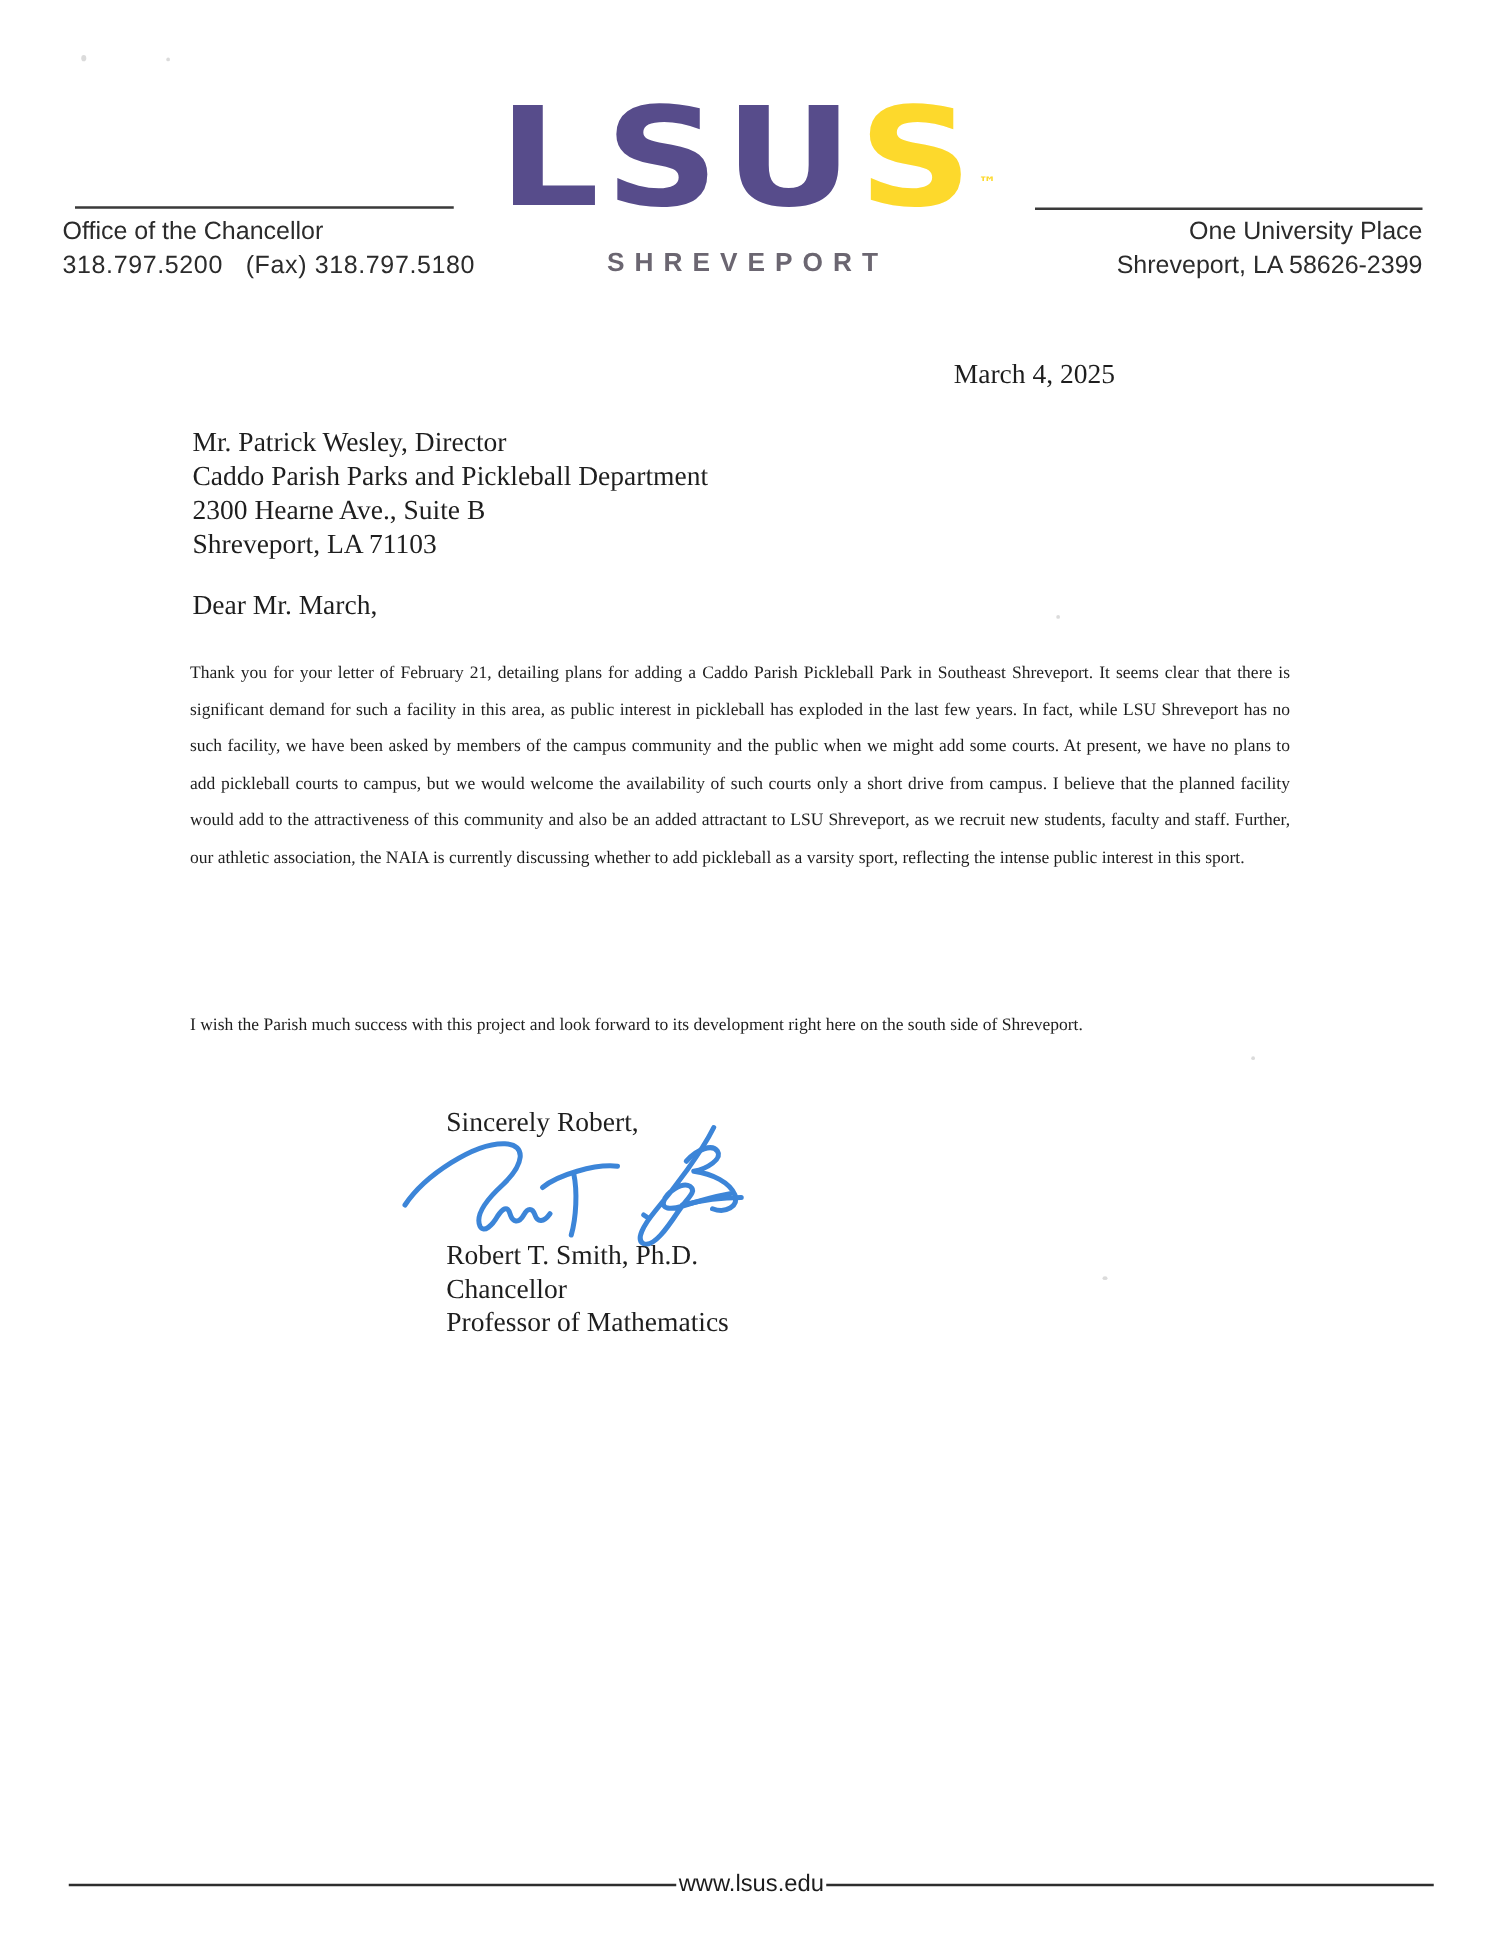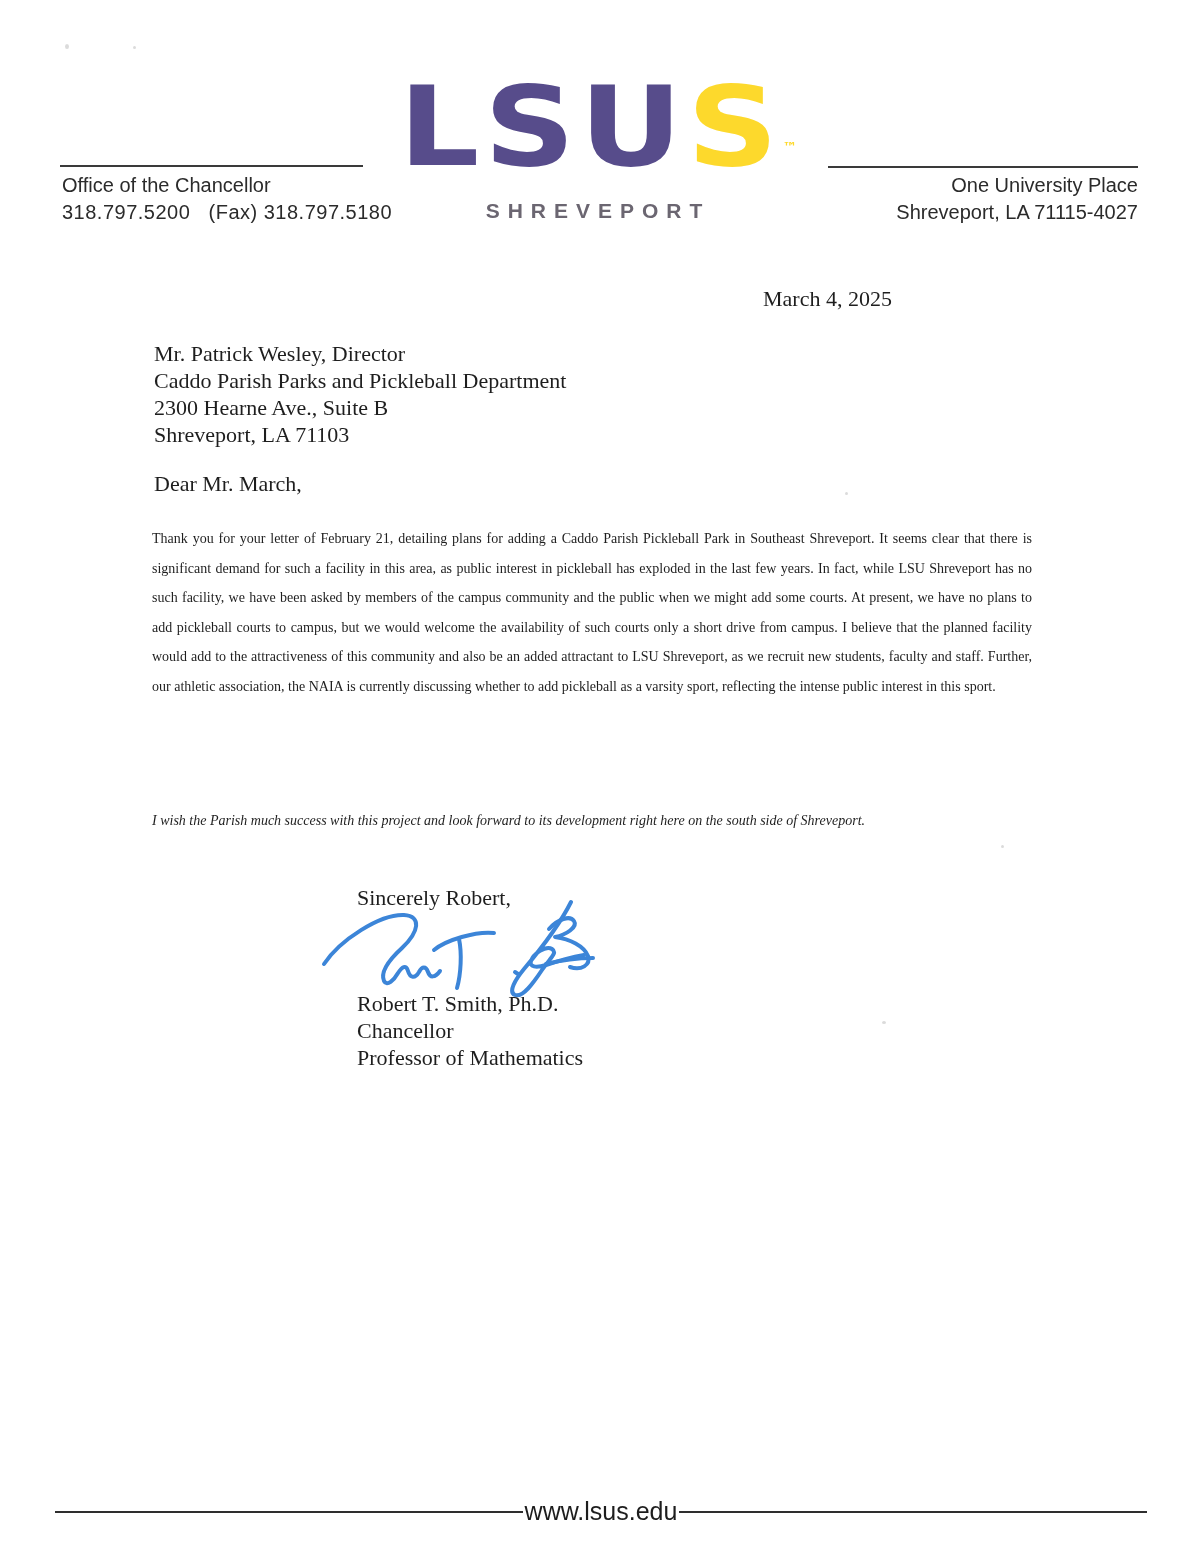--- a/index.html
+++ b/index.html
@@ -15,21 +15,21 @@
   }
   .abs { position: absolute; }
 
   
   .hdr-sans {
     font-family: "Liberation Sans", sans-serif;
     color: #2b2b2b;
     font-size: 20px;
     line-height: 27px;
   }
-  .hdr-left  { left: 62px;  top: 172px; width: 320px; text-align: left; }
+  .hdr-left  { left: 50px;  top: 172px; width: 320px; text-align: left; }
   .hdr-right { left: 818px; top: 172px; width: 320px; text-align: right; }
   .rule-left  { left: 60px;  top: 165px; width: 303px; border-top: 2.5px solid #3a3a3a; }
   .rule-right { left: 828px; top: 166px; width: 310px; border-top: 2.5px solid #3a3a3a; }
   .phone-line { white-space: pre; letter-spacing: 0.5px; }
 
   
   .logo-word {
     left: 398px; top: 72px; width: 400px;
     text-align: center;
     font-family: "DejaVu Sans", "Liberation Sans", sans-serif;
@@ -61,40 +61,40 @@
   .recipient   { left: 154px; top: 340px; }
   .salutation  { left: 154px; top: 470px; }
   .body-par {
     left: 152px; width: 880px;
     font-size: 14px;
     line-height: 29.6px;
     text-align: justify;
     text-justify: inter-word;
   }
   .par-1 { top: 524px; }
-  .par-2 { top: 806px; font-style: italic; }
+  .par-2 { top: 806px; }
   .closing  { left: 357px; top: 884px; }
   .signer   { left: 357px; top: 990px; }
 
   
   .sig { left: 318px; top: 898px; }
   .sig path {
     fill: none;
     stroke: #3c85d8;
     stroke-width: 4;
     stroke-linecap: round;
     stroke-linejoin: round;
   }
 
   
   .footer {
     left: 55px; top: 1497px; width: 1092px;
     display: flex; align-items: center;
     font-family: "Liberation Sans", sans-serif;
-    font-size: 25px;
+    font-size: 19px;
     color: #1d1d1d;
   }
   .footer .line { flex: 1; border-top: 2.5px solid #2e2e2e; }
   .footer .url { padding: 0 2px; white-space: nowrap; }
 
   
   .speck { position: absolute; background: rgba(90,90,90,0.22); border-radius: 50%; }
 </style>
 </head>
 <body>
@@ -106,21 +106,21 @@
     <div>Office of the Chancellor</div>
     <div class="phone-line">318.797.5200   (Fax) 318.797.5180</div>
   </div>
 
   <div class="abs logo-word"><span class="logo-lsu">LSU</span><span class="logo-s">S</span><span class="logo-tm">™</span></div>
   <div class="abs logo-sub">SHREVEPORT</div>
 
   <div class="abs rule-right"></div>
   <div class="abs hdr-sans hdr-right">
     <div>One University Place</div>
-    <div>Shreveport, LA 71115-4027</div>
+    <div>Shreveport, LA 58626-2399</div>
   </div>
 
   <div class="abs serif22 date-line">March 4, 2025</div>
 
   <div class="abs serif22 recipient">
     <div>Mr. Patrick Wesley, Director</div>
     <div>Caddo Parish Parks and Pickleball Department</div>
     <div>2300 Hearne Ave., Suite B</div>
     <div>Shreveport, LA 71103</div>
   </div>

